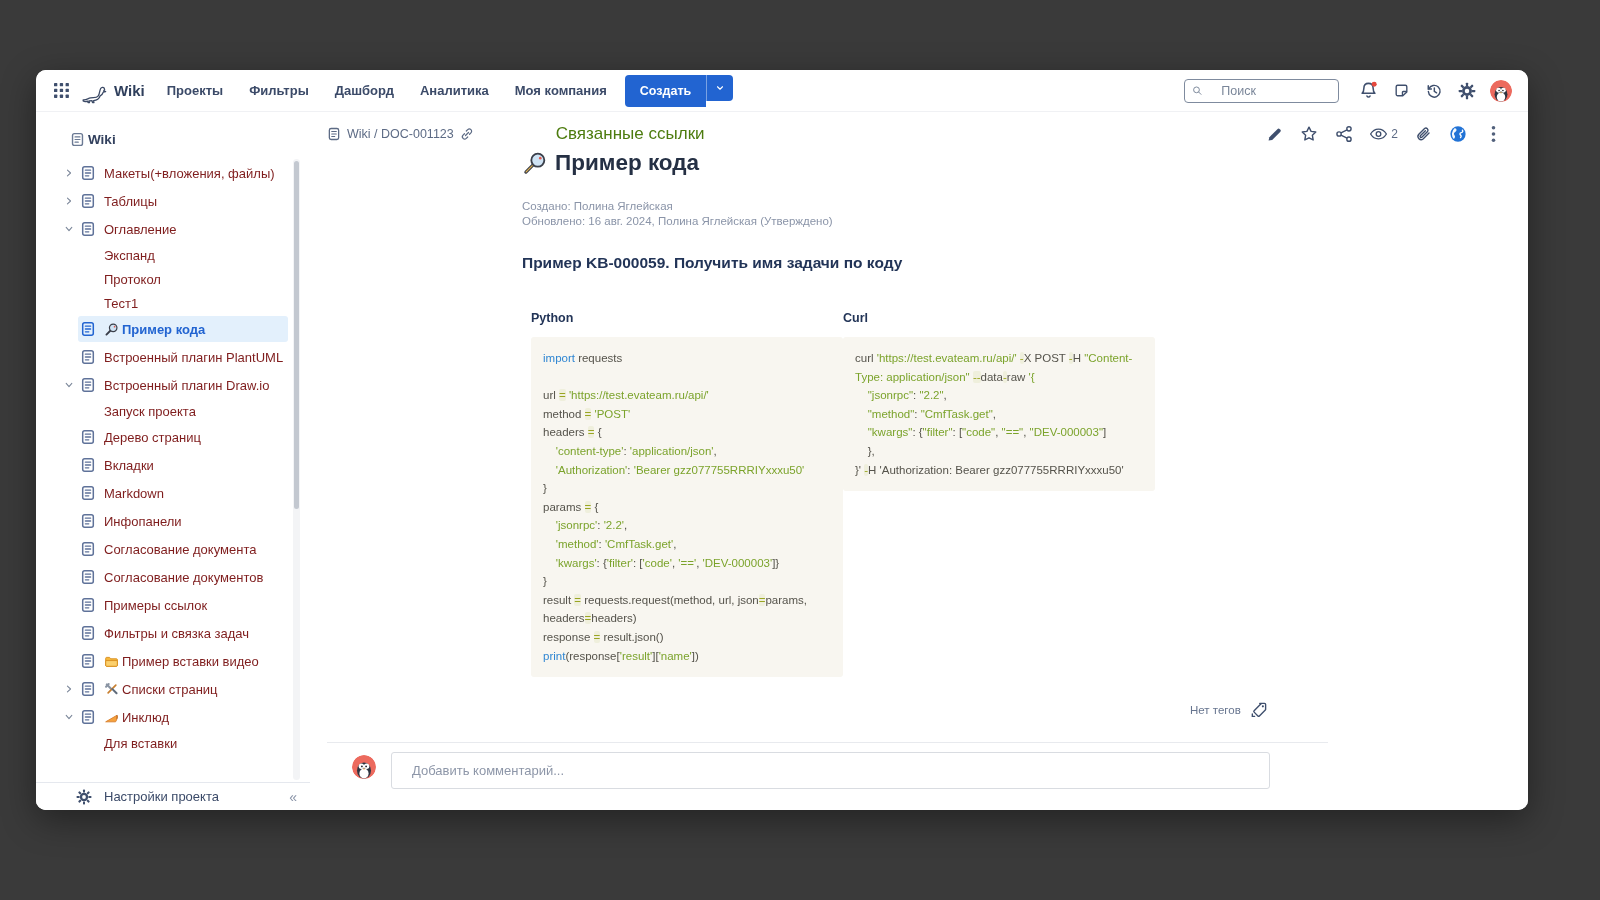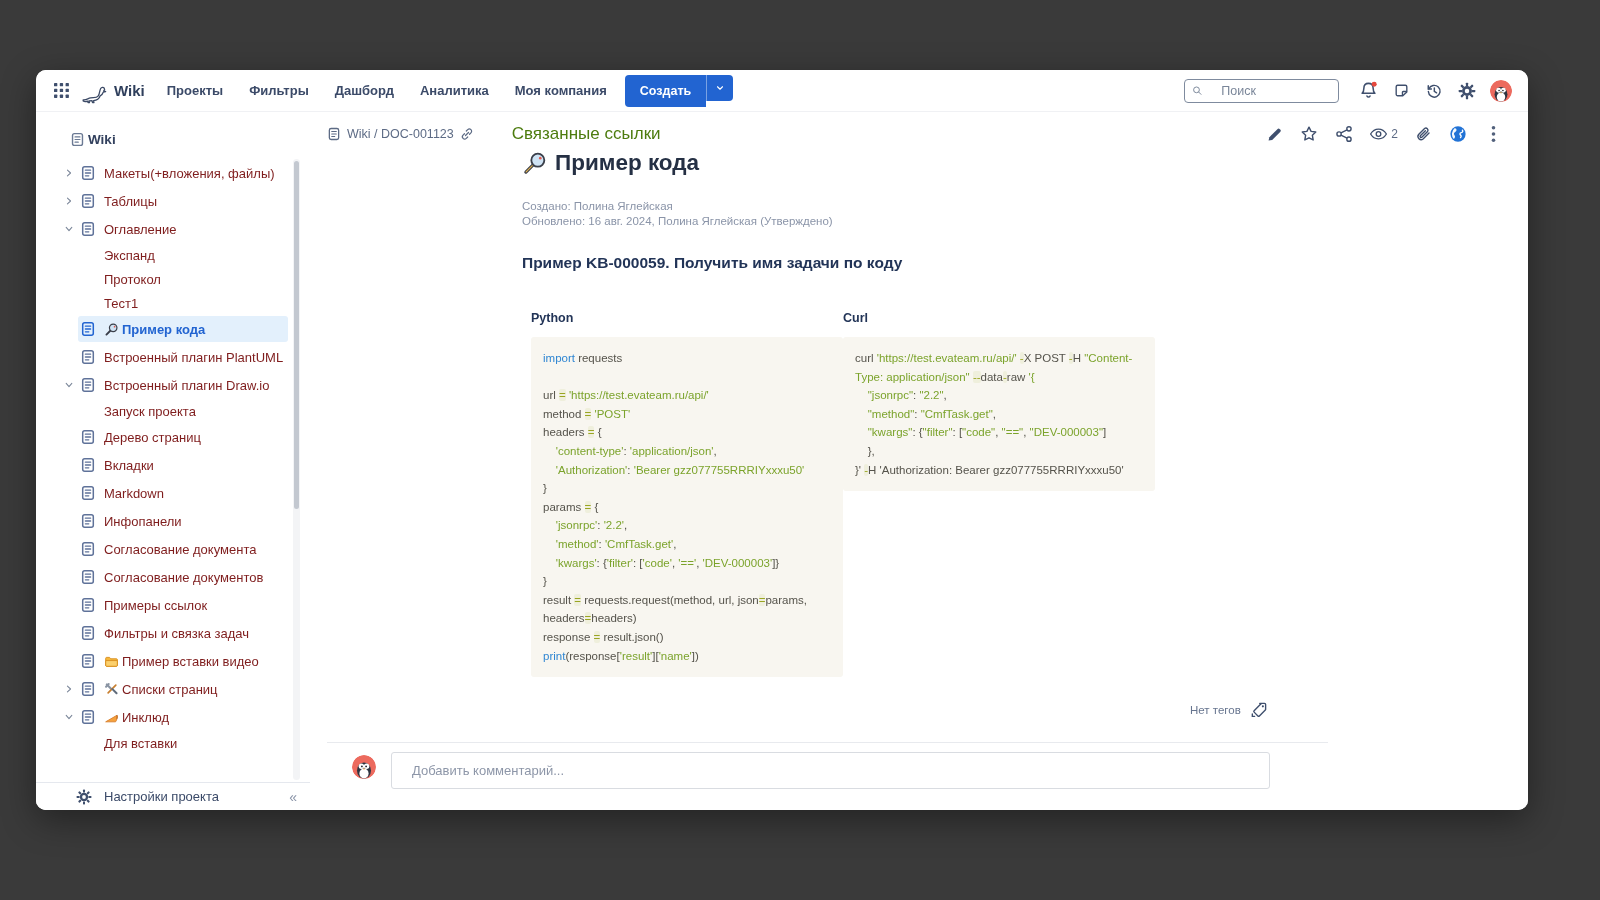--- a/index.html
+++ b/index.html
@@ -48,21 +48,21 @@
   .scroll-track { position:absolute; top:47px; bottom:30px; left:257px; width:7px; background:#f3f4f6; border-radius:4px; }
   .scroll-thumb { position:absolute; top:2px; left:1px; width:5px; height:56%; background:#c3c8d0; border-radius:3px; }
   .side-foot { position:absolute; left:0; right:0; bottom:0; height:28px; border-top:1px solid #e5e8ee;
     display:flex; align-items:center; padding:0 14px 0 40px; background:#fff; }
   .side-foot .lbl { font-size:13px; color:#3b4a68; margin-left:12px; }
   .collapse { margin-left:auto; color:#8a94a8; font-size:14px; cursor:pointer; letter-spacing:-1px; }
 
   
   .main { position:absolute; left:274px; top:42px; right:0; bottom:0; background:#fff; }
   .crumbrow { position:absolute; top:0; left:0; right:0; height:44px; display:flex; align-items:center;
-    padding:0 25px 0 17px; }
+    padding:0 25px 0 17px;gap:44px; }
   .crumb-left { display:flex; align-items:center; gap:6px; font-size:12.5px; color:#5d6b85; }
   .crumb-related { margin-left:38px; font-size:17px; color:#4d7c0f; cursor:pointer; }
   .actions { margin-left:auto; display:flex; align-items:center; gap:15px; }
   .actions .icon-btn { color:#3f4f6d; }
   .eye-wrap { display:flex; align-items:center; gap:3px; cursor:pointer; }
   .eye-count { font-size:12px; color:#5d6b85; }
 
   .title-row { position:absolute; left:212px; top:38px; display:flex; align-items:center; gap:7px; }
   .page-title { font-size:22.5px; font-weight:700; color:#253044; }
   .metas { position:absolute; left:212px; top:87px; font-size:11.5px; color:#8a94a8; line-height:14.5px; }

